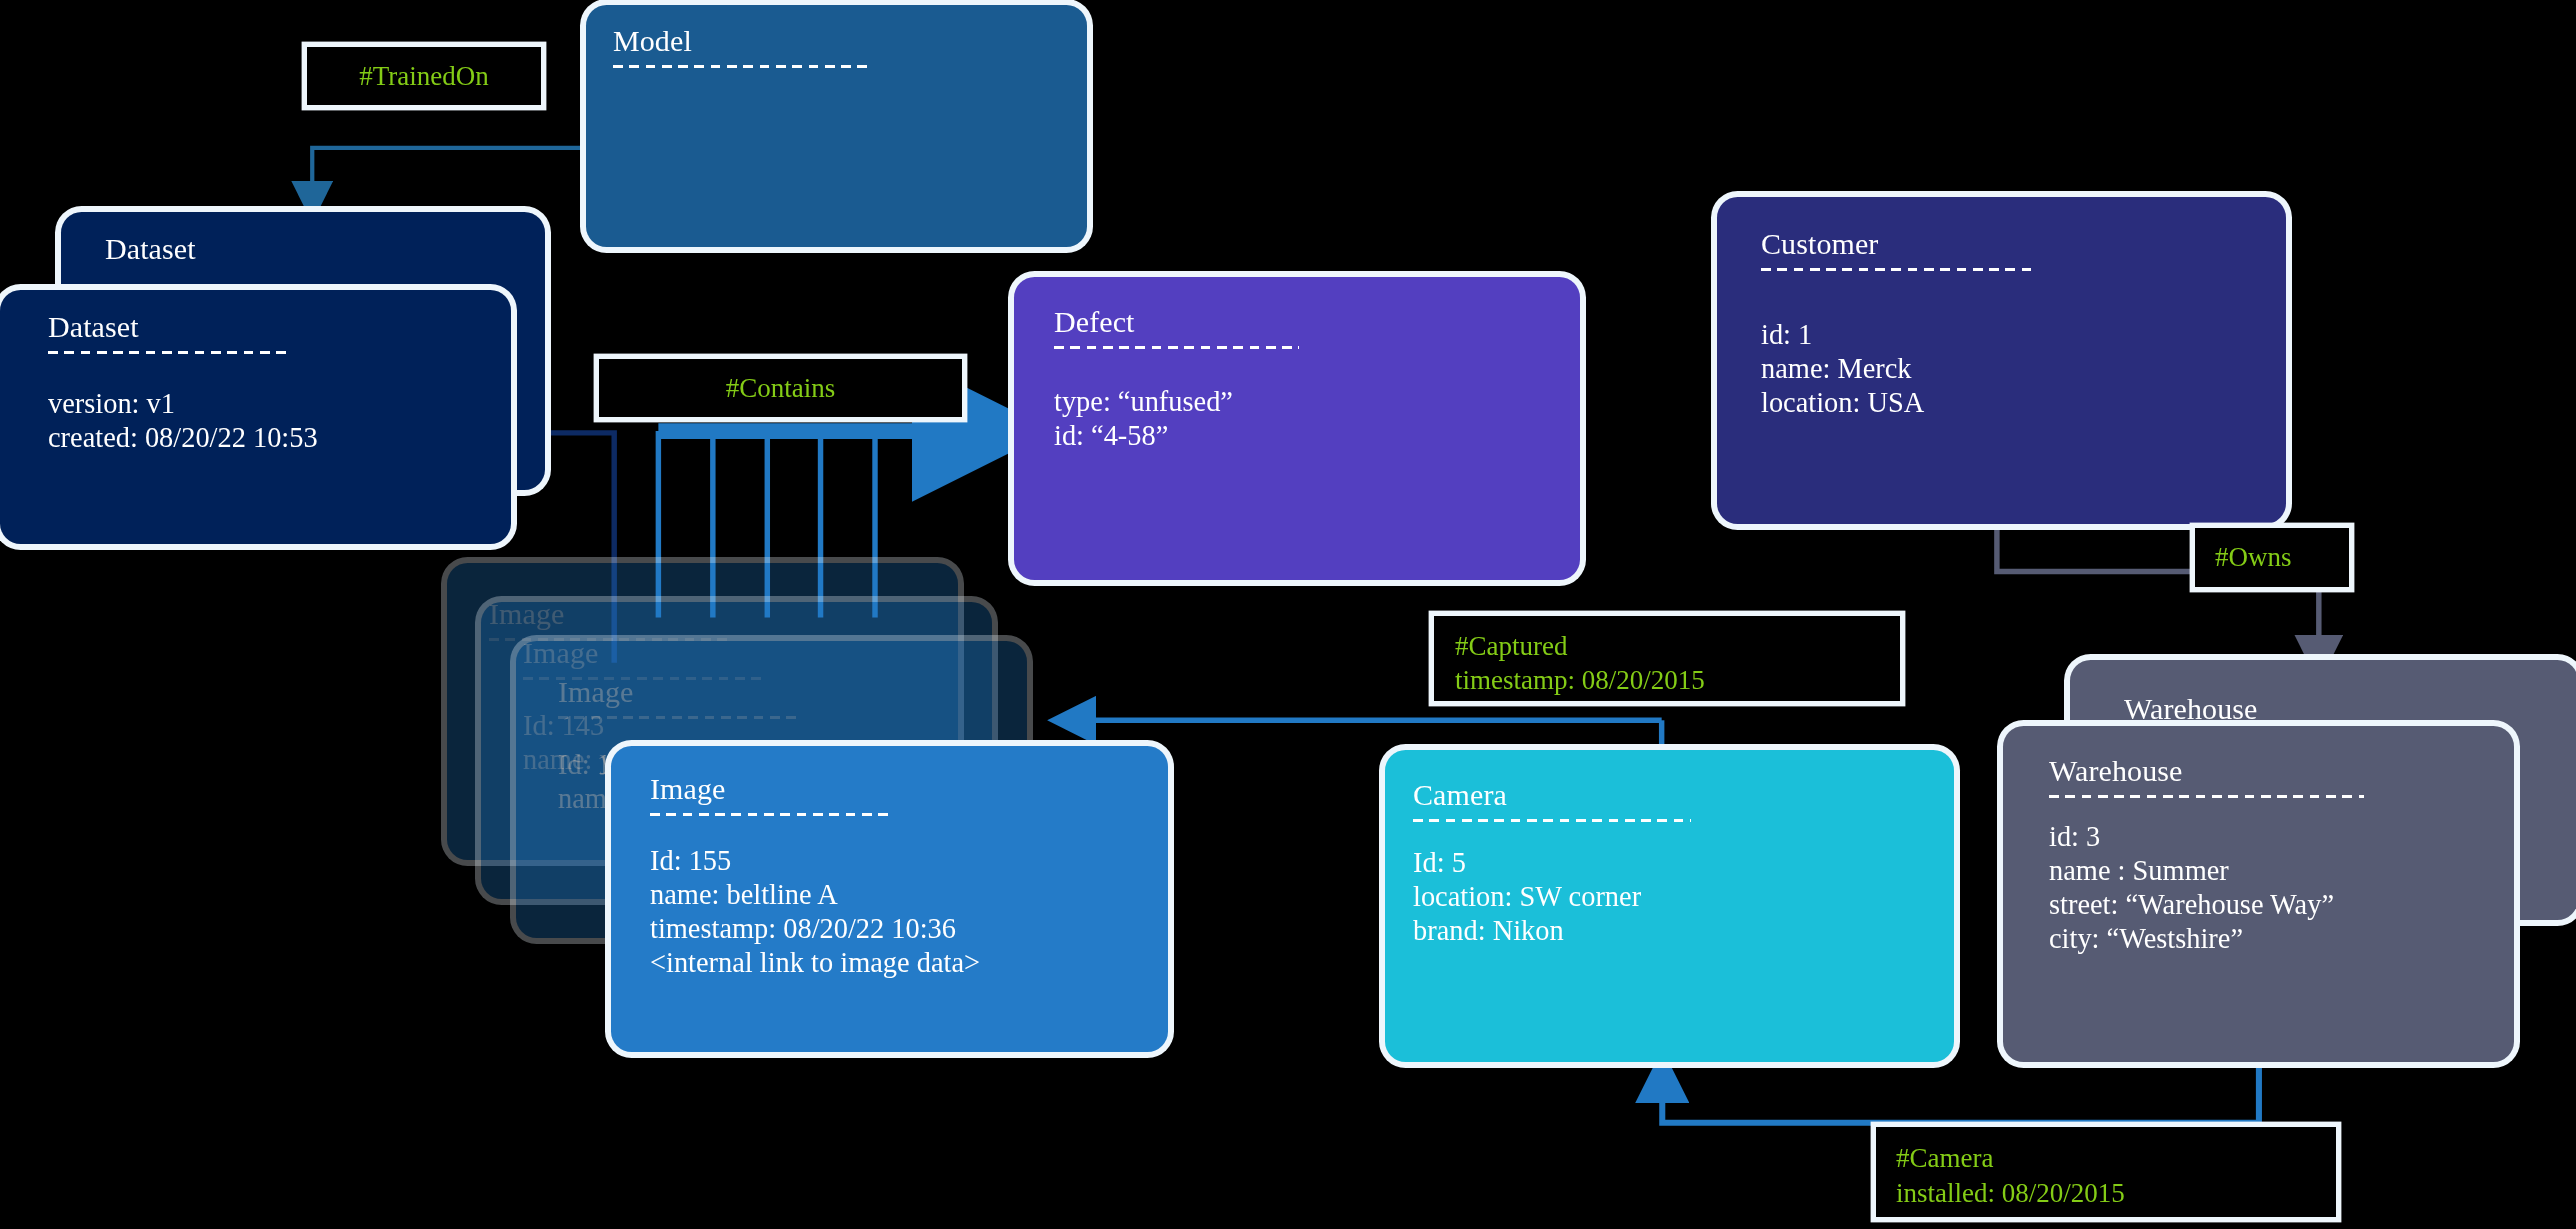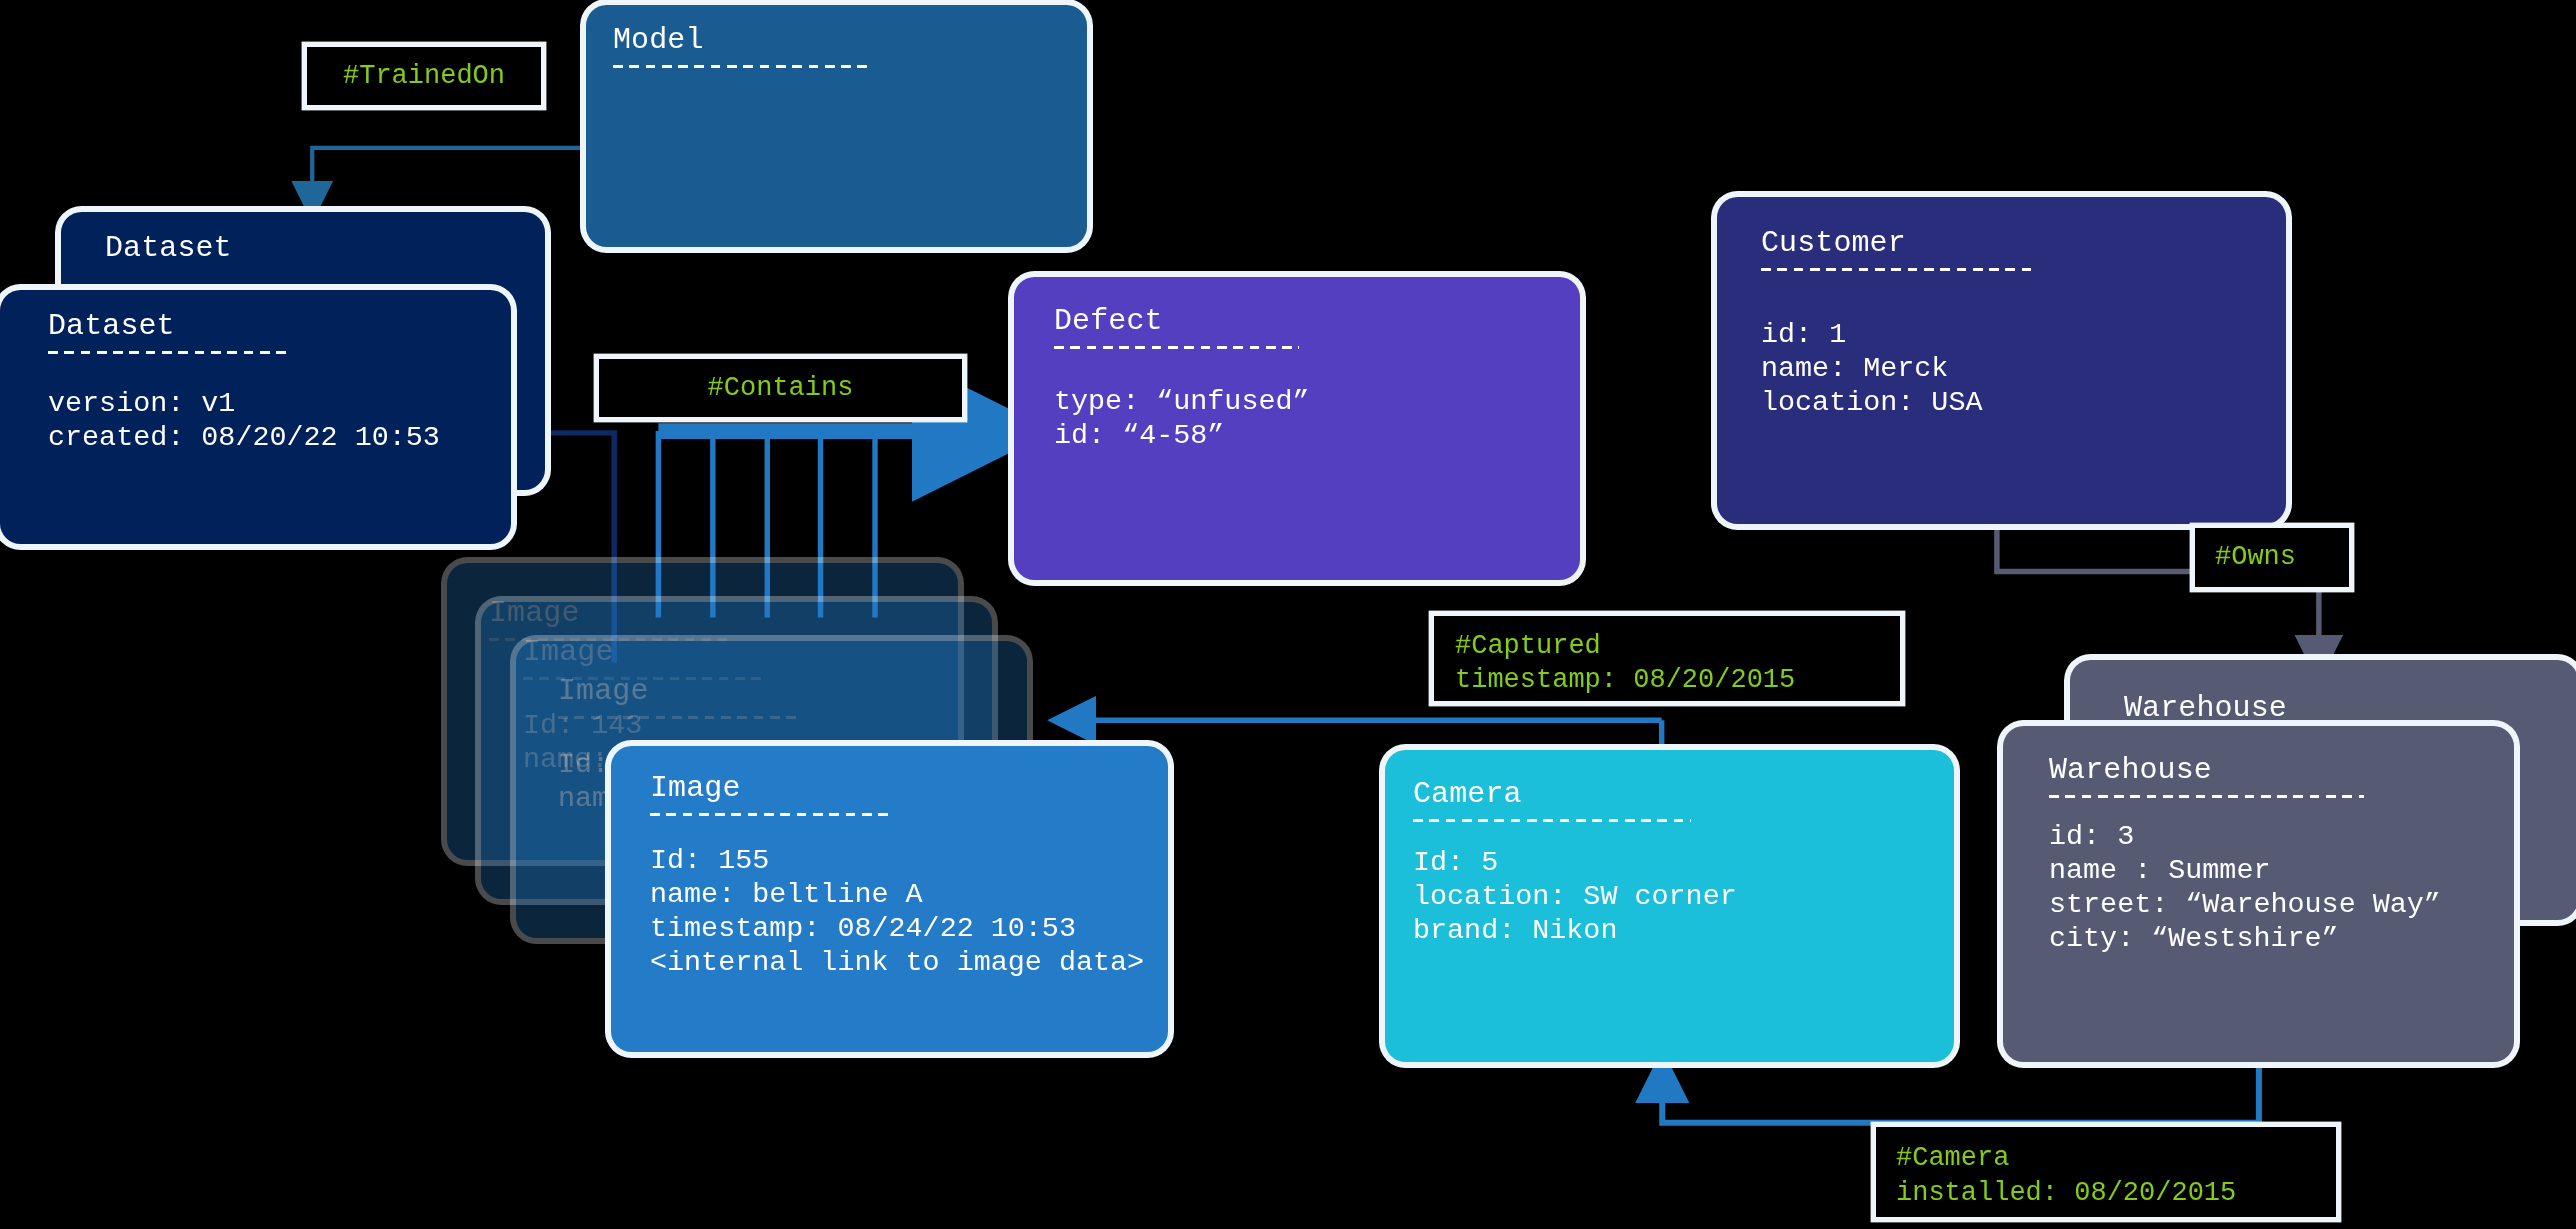--- a/index.html
+++ b/index.html
@@ -1,21 +1,21 @@
 <!DOCTYPE html>
 <html style="font-size:9.7px"><head>
 <meta charset="utf-8">
 <style>
   html,body{margin:0;padding:0;background:#000;}
   #stage{
     position:relative;
     width:2576px;height:1230px;
     background:#000000;
     overflow:hidden;
-    font-family:Liberation Mono, monospace;
+    font-family:Liberation Serif, serif;
   }
   
   .card{
     position:absolute;
     border-radius:20.6px;
     box-sizing:border-box;
     color:#ffffff;
     box-shadow:0 0 0 6px #eef6fc;
     padding:20.6px 27px;
     overflow:hidden;
@@ -169,21 +169,21 @@
       <div>nam</div>
     </div>
   </div>
 
   <div class="card" style="left:611px;top:746px;width:557px;height:306px;background:#247bc8;padding-left:39px;padding-top:27px;">
     <div class="title">Image</div>
     <div class="rule" style="width:242px;"></div>
     <div class="attrs" style="margin-top:28px;">
       <div>Id: 155</div>
       <div>name: beltline A</div>
-      <div>timestamp: 08/24/22 10:53</div>
+      <div>timestamp: 08/20/22 10:36</div>
       <div>&lt;internal link to image data&gt;</div>
     </div>
   </div>
 
   <div class="card" style="left:1385px;top:750px;width:569px;height:312px;background:#1bbfd9;padding-left:28px;padding-top:29px;">
     <div class="title">Camera</div>
     <div class="rule" style="width:278px;"></div>
     <div class="attrs" style="margin-top:24px;">
       <div>Id: 5</div>
       <div>location: SW corner</div>

